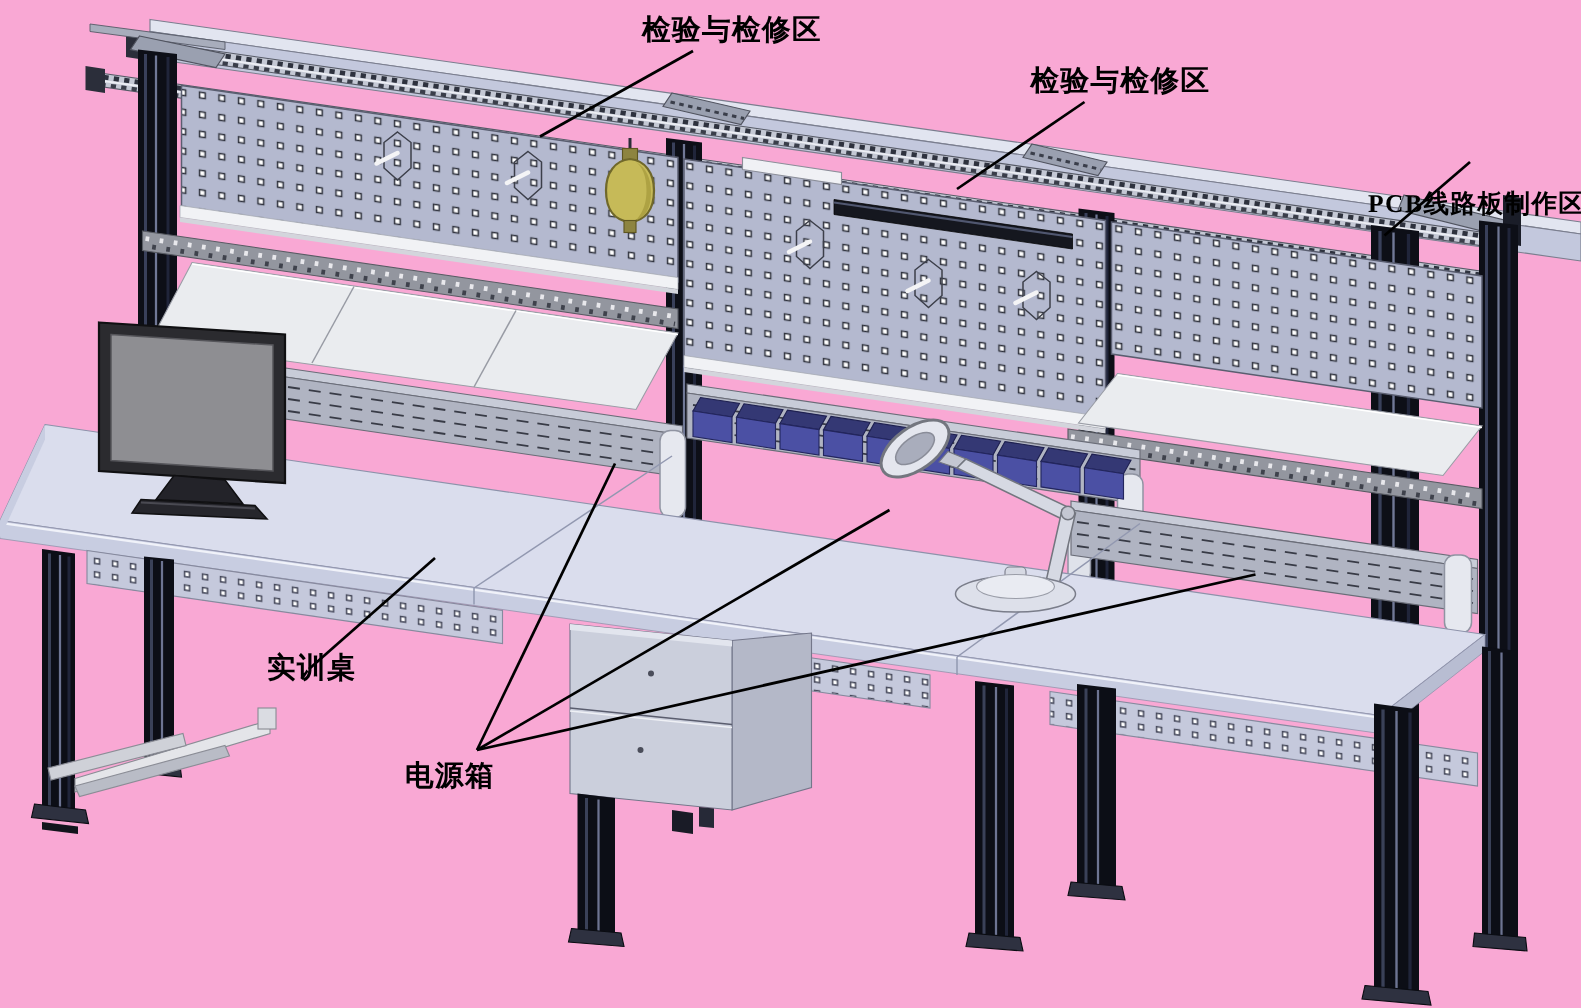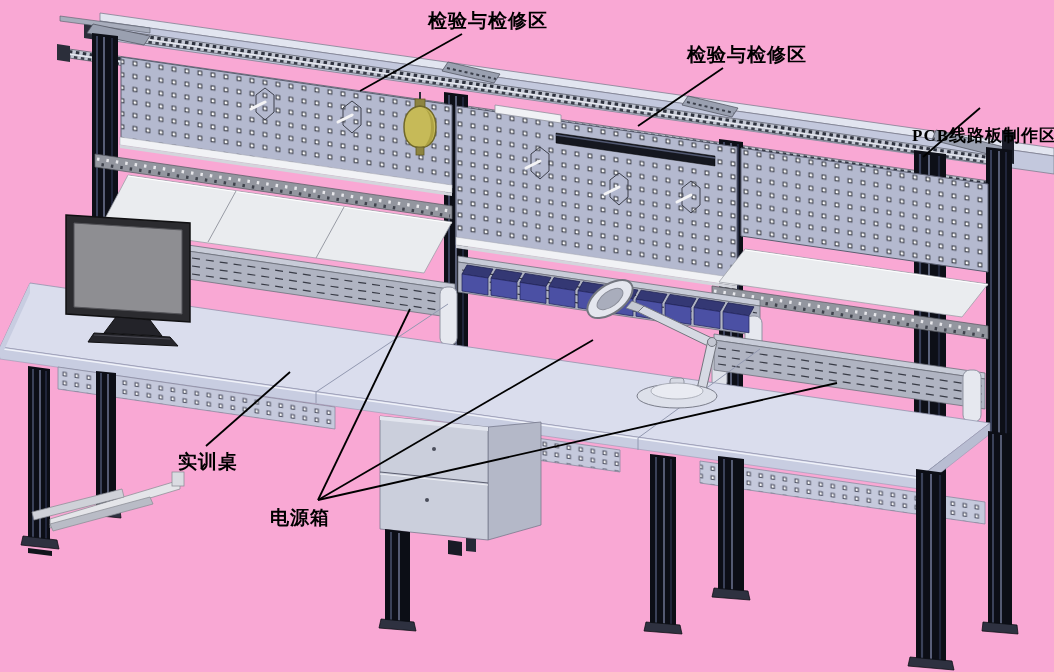--- a/index.html
+++ b/index.html
@@ -345,15 +345,15 @@
     <line x1="206" y1="446" x2="290" y2="372"></line>
     <line x1="318" y1="500" x2="410" y2="309"></line>
     <line x1="318" y1="500" x2="593" y2="340"></line>
     <line x1="318" y1="500" x2="837" y2="383"></line>
   </g>
 </svg>
 
 <div class="cad-label fs19" style="left:415px;top:11px;width:146px;">检验与检修区</div>
 <div class="cad-label fs19" style="left:674px;top:45px;width:146px;">检验与检修区</div>
 <div class="cad-label fs17" style="left:912px;top:86px;width:142px;margin-top:41px;">PCB线路板制作区</div>
-<div class="cad-label fs19" style="left:176px;top:452px;width:64px;">实训桌</div>
+<div class="cad-label fs19" style="left:176px;top:436px;width:64px;">实训桌</div>
 <div class="cad-label fs19" style="left:268px;top:508px;width:64px;">电源箱</div>
 </div>
 
 </body></html>

